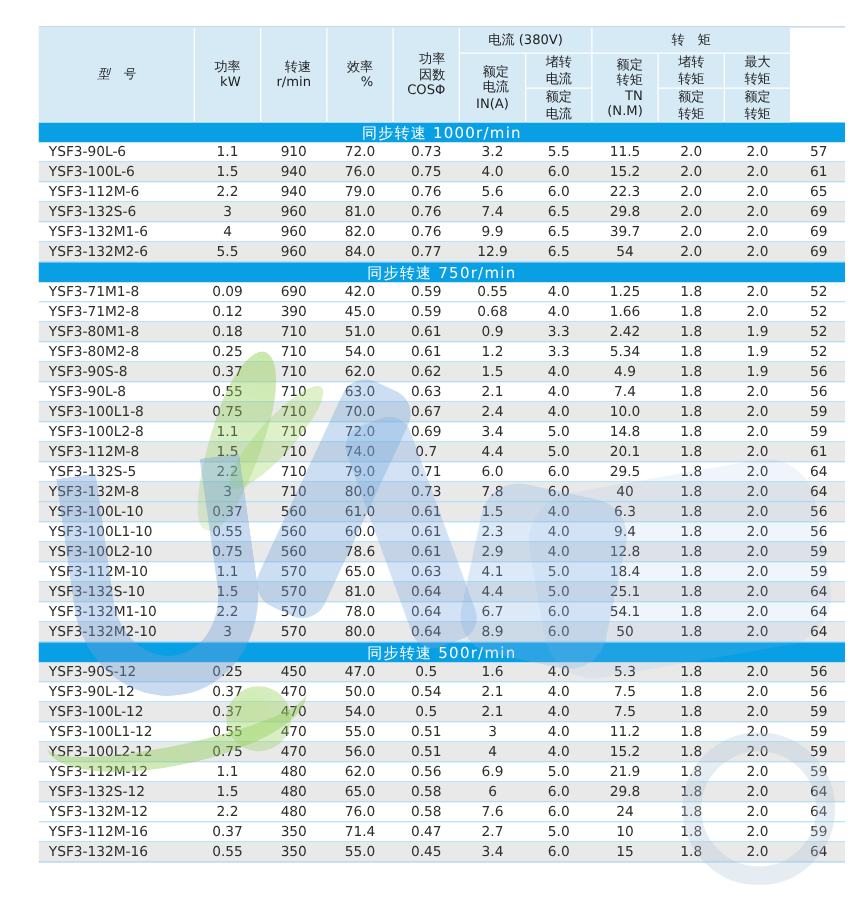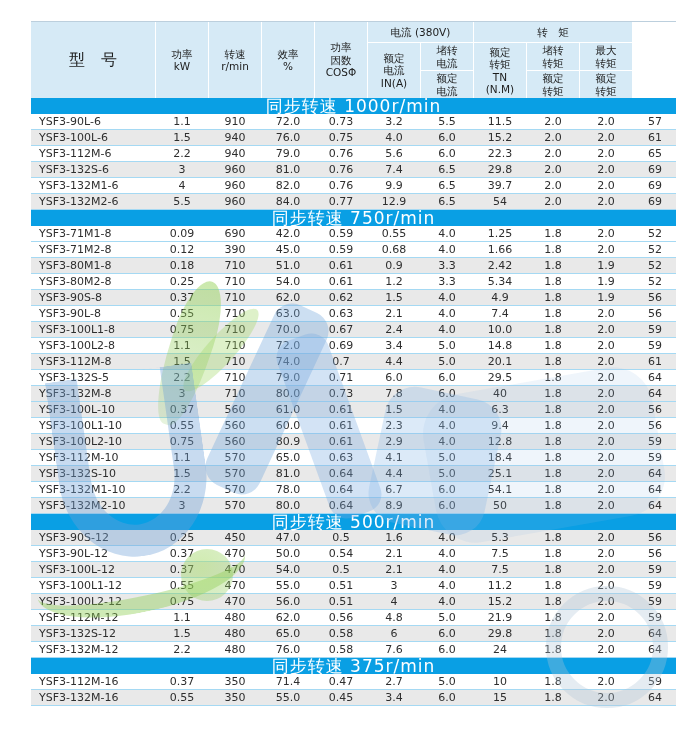--- a/index.html
+++ b/index.html
@@ -18,44 +18,44 @@
   
   .thead{
     display:grid;
     grid-template-columns:124px 52px 52px 52px 52px 52px 52px 52px 52px 52px 44px;
     grid-template-rows:20px 27px 27px;
     gap:1px;background:#ffffff;border-top:1px solid #bccfdd;
   }
   .hc{
     background:var(--header-bg,#d6eaf6);
     display:flex;align-items:center;justify-content:center;
-    text-align:center;font-size:10.5px;line-height:12.5px;color:#1c1c1c;
+    text-align:right;font-size:10.5px;line-height:12.5px;color:#1c1c1c;
     white-space:pre-line;
   }
-  .hc-model{grid-column:1;grid-row:1/4;font-size:16px;}
+  .hc-model{grid-column:1;grid-row:1/4;font-size:10px;font-style:italic;}
   .hc-power{grid-column:2;grid-row:1/4;}
   .hc-speed{grid-column:3;grid-row:1/4;}
   .hc-eff{grid-column:4;grid-row:1/4;}
   .hc-cos{grid-column:5;grid-row:1/4;}
   .hc-curgrp{grid-column:6/8;grid-row:1;}
   .hc-incur{grid-column:6;grid-row:2/4;}
   .hc-lockcur-t{grid-column:7;grid-row:2;}
   .hc-lockcur-b{grid-column:7;grid-row:3;}
   .hc-torgrp{grid-column:8/11;grid-row:1;}
   .hc-tn{grid-column:8;grid-row:2/4;}
   .hc-locktor-t{grid-column:9;grid-row:2;}
   .hc-locktor-b{grid-column:9;grid-row:3;}
   .hc-maxtor-t{grid-column:10;grid-row:2;}
   .hc-maxtor-b{grid-column:10;grid-row:3;}
   .hc-noise{grid-column:11;grid-row:1/4;}
   
   .band{
     height:16px;background:var(--band-blue,#099fe4);color:#ffffff;
     display:flex;align-items:center;justify-content:center;
-    font-size:17px;letter-spacing:1px;
+    font-size:12px;letter-spacing:1px;
   }
   .row{
     height:16px;box-sizing:border-box;
     border-bottom:1px solid var(--sep-blue,#a5d9f3);
     background:#ffffff;
   }
   .row.shaded{background:var(--stripe-gray,#e9e9e9);}
   .row .cell{
     font-size:11px;line-height:15px;text-align:center;color:#2e2e2e;
     overflow:hidden;white-space:nowrap;
@@ -383,21 +383,21 @@
         <div class="cell">4.0</div>
         <div class="cell">9.4</div>
         <div class="cell">1.8</div>
         <div class="cell">2.0</div>
         <div class="cell">56</div>
       </div>
       <div class="row cols shaded">
         <div class="cell model">YSF3-100L2-10</div>
         <div class="cell">0.75</div>
         <div class="cell">560</div>
-        <div class="cell">80.9</div>
+        <div class="cell">78.6</div>
         <div class="cell">0.61</div>
         <div class="cell">2.9</div>
         <div class="cell">4.0</div>
         <div class="cell">12.8</div>
         <div class="cell">1.8</div>
         <div class="cell">2.0</div>
         <div class="cell">59</div>
       </div>
       <div class="row cols">
         <div class="cell model">YSF3-112M-10</div>
@@ -516,21 +516,21 @@
         <div class="cell">1.8</div>
         <div class="cell">2.0</div>
         <div class="cell">59</div>
       </div>
       <div class="row cols">
         <div class="cell model">YSF3-112M-12</div>
         <div class="cell">1.1</div>
         <div class="cell">480</div>
         <div class="cell">62.0</div>
         <div class="cell">0.56</div>
-        <div class="cell">4.8</div>
+        <div class="cell">6.9</div>
         <div class="cell">5.0</div>
         <div class="cell">21.9</div>
         <div class="cell">1.8</div>
         <div class="cell">2.0</div>
         <div class="cell">59</div>
       </div>
       <div class="row cols shaded">
         <div class="cell model">YSF3-132S-12</div>
         <div class="cell">1.5</div>
         <div class="cell">480</div>
@@ -549,21 +549,20 @@
         <div class="cell">480</div>
         <div class="cell">76.0</div>
         <div class="cell">0.58</div>
         <div class="cell">7.6</div>
         <div class="cell">6.0</div>
         <div class="cell">24</div>
         <div class="cell">1.8</div>
         <div class="cell">2.0</div>
         <div class="cell">64</div>
       </div>
-      <div class="band">同步转速  375r/min</div>
       <div class="row cols">
         <div class="cell model">YSF3-112M-16</div>
         <div class="cell">0.37</div>
         <div class="cell">350</div>
         <div class="cell">71.4</div>
         <div class="cell">0.47</div>
         <div class="cell">2.7</div>
         <div class="cell">5.0</div>
         <div class="cell">10</div>
         <div class="cell">1.8</div>

